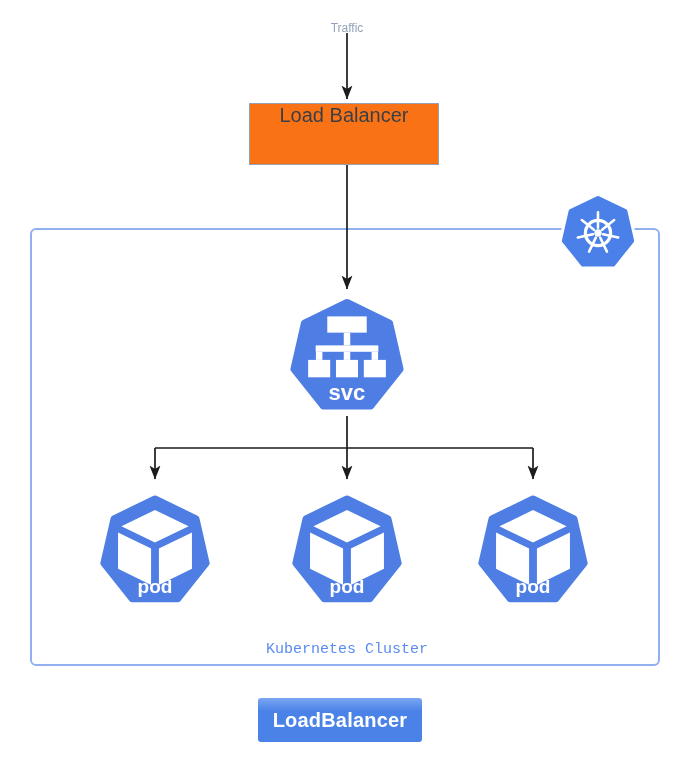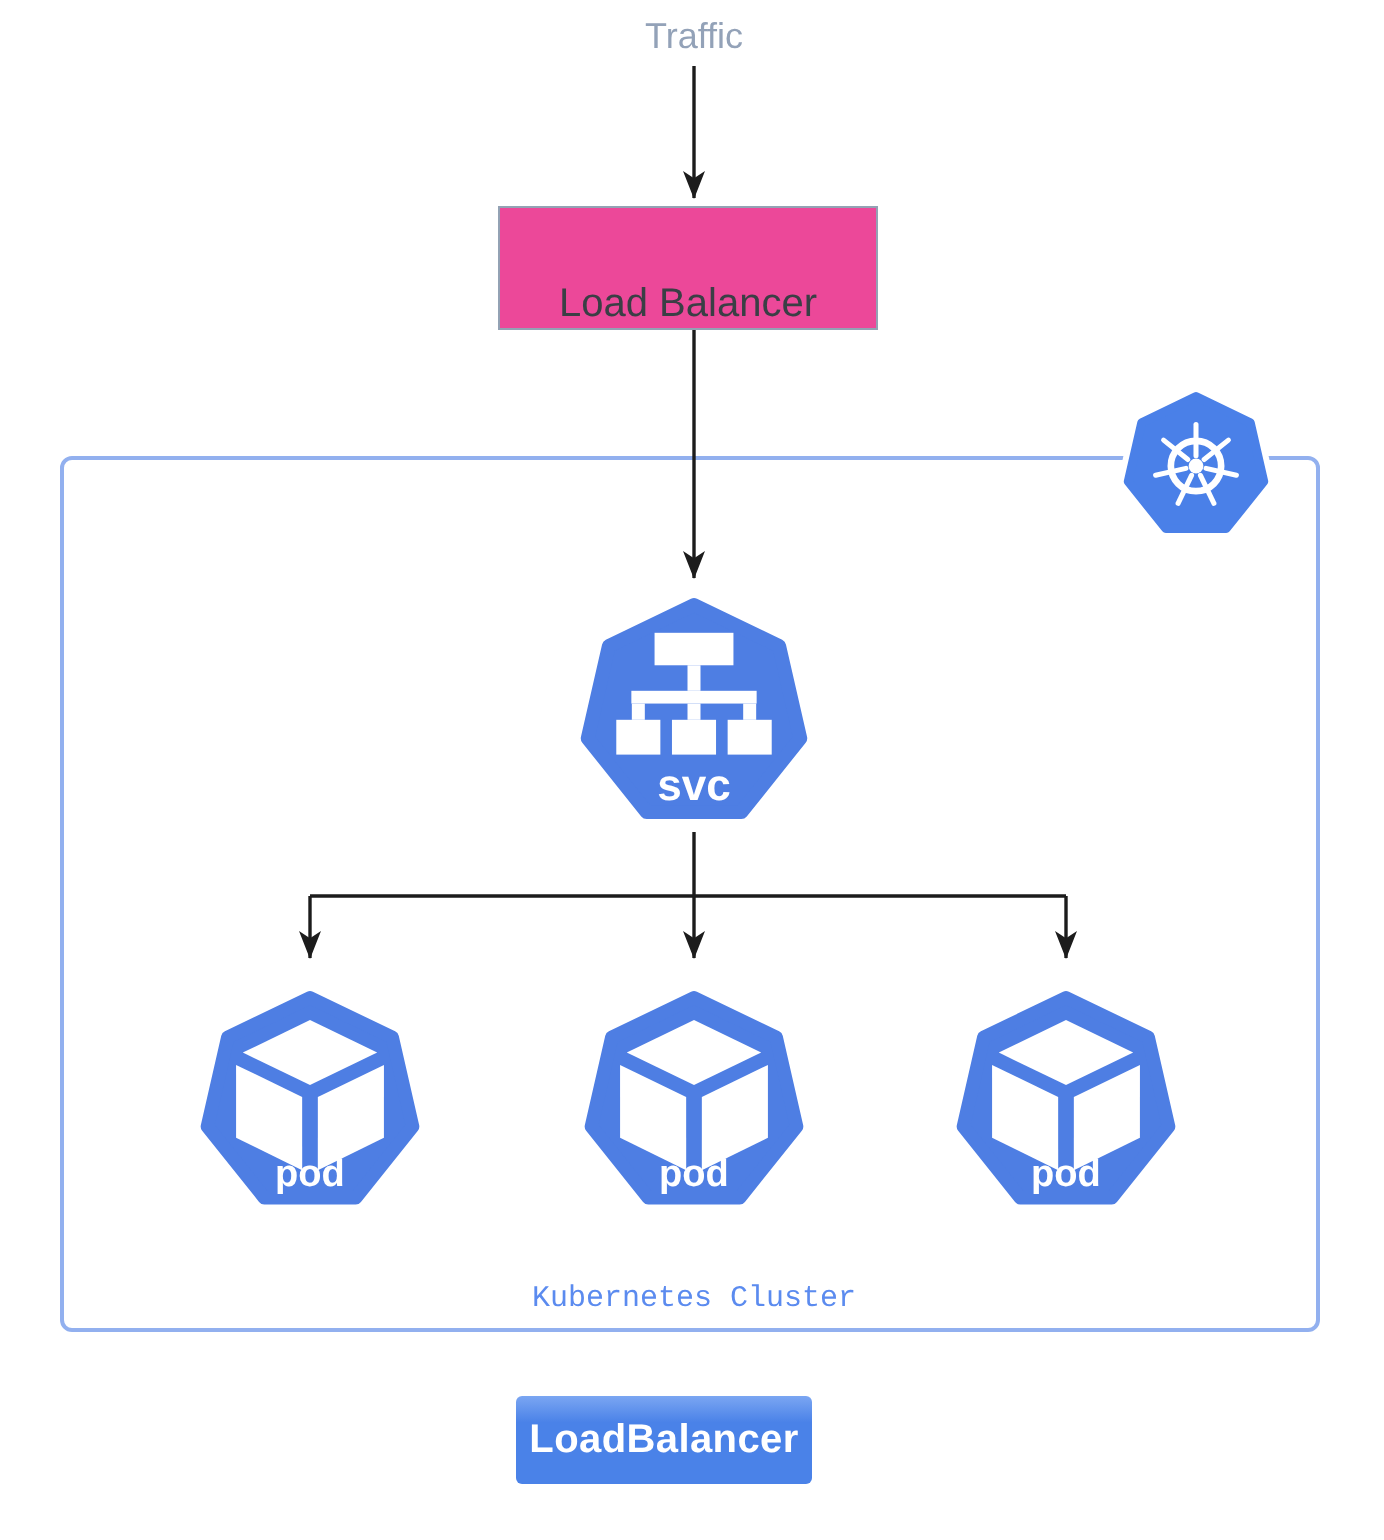--- a/index.html
+++ b/index.html
@@ -14,30 +14,30 @@
     --lb-box-border:#93a2b4;
     --lb-box-text:#3a3f45;
     --white:#ffffff;
   }
   html,body{margin:0;padding:0;background:#fff;}
   .canvas{
     position:relative;width:692px;height:770px;background:#fff;
     font-family:"Liberation Sans",sans-serif;overflow:hidden;
   }
   .traffic-label{
-    position:absolute;left:347px;top:8px;transform:translateX(-50%);
-    font-size:18px;color:var(--traffic-text);white-space:nowrap;
+    position:absolute;left:347px;top:21px;transform:translateX(-50%);
+    font-size:12px;color:var(--traffic-text);white-space:nowrap;
   }
   .connectors{position:absolute;left:0;top:0;width:692px;height:770px;z-index:2;pointer-events:none;}
   .arrow-line{stroke:var(--arrow);stroke-width:1.7;fill:none;}
   .arrow-head{fill:var(--arrow);}
   .lb-box{
     position:absolute;left:249px;top:103px;width:190px;height:62px;
-    background:#ec4899;border:1.5px solid var(--lb-box-border);
-    display:flex;align-items:flex-end;justify-content:center;
+    background:#f97316;border:1.5px solid var(--lb-box-border);
+    display:flex;align-items:flex-start;justify-content:center;
     font-size:20px;color:var(--lb-box-text);z-index:3;box-sizing:border-box;
   }
   .cluster-box{
     position:absolute;left:30px;top:228px;width:630px;height:438px;
     border:2px solid var(--cluster-border);border-radius:6px;
     box-sizing:border-box;z-index:1;background:#fff;
   }
   .cluster-label{
     position:absolute;left:347px;top:641px;transform:translateX(-50%);
     font-size:15px;color:var(--cluster-label-text);white-space:nowrap;z-index:3;font-family:Liberation Mono, monospace;
@@ -51,21 +51,21 @@
   .hept-halo{fill:var(--white);stroke:var(--white);stroke-width:14;stroke-linejoin:round;}
   .badge-hept{fill:var(--badge-blue);stroke:var(--badge-blue);stroke-width:6;stroke-linejoin:round;}
   .glyph{fill:var(--white);}
   .wheel-rim{fill:none;stroke:var(--white);stroke-width:4.5;}
   .wheel-spoke{stroke:var(--white);stroke-width:3.4;stroke-linecap:round;}
   .node-text{
     fill:var(--white);text-anchor:middle;
     font-family:"Liberation Sans",sans-serif;font-weight:600;
   }
   .lb-badge{
-    position:absolute;left:258px;top:698px;width:148px;height:44px;
+    position:absolute;left:258px;top:698px;width:164px;height:44px;
     background:linear-gradient(to bottom,var(--button-blue-top) 0%,var(--button-blue) 30%,var(--button-blue) 100%);
     border-radius:3px;display:flex;align-items:center;justify-content:center;
     color:#fff;font-size:20px;font-weight:bold;letter-spacing:0.2px;z-index:3;
   }
 </style>
 </head>
 <body>
 
 <div class="canvas">
 

